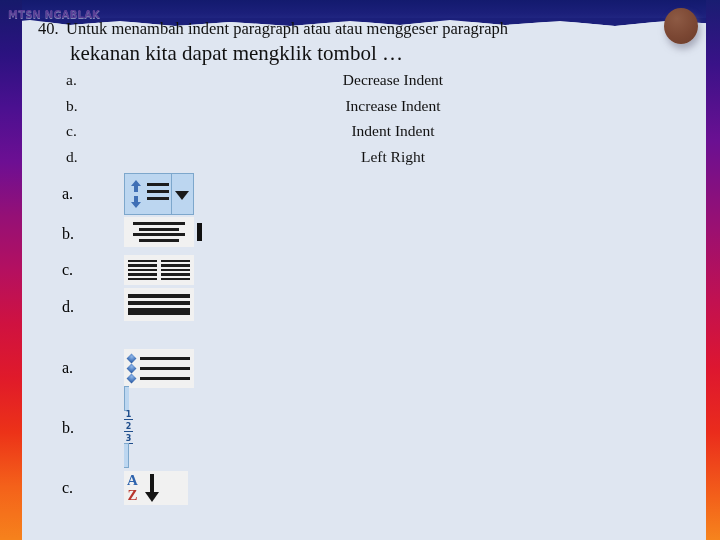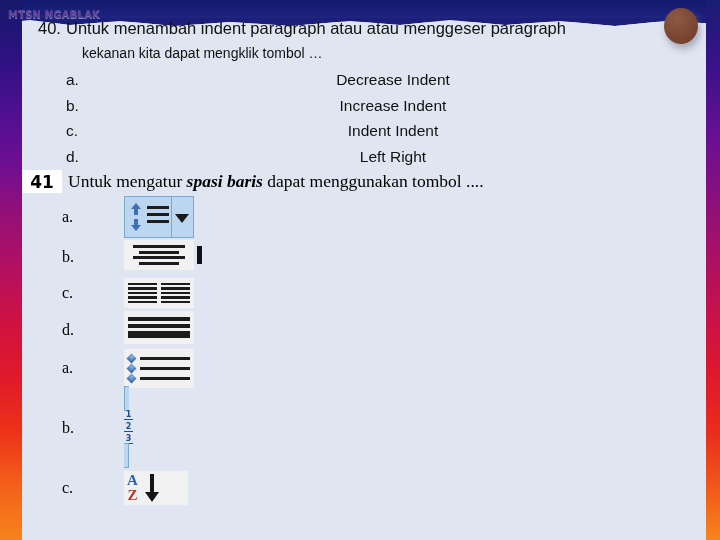--- a/index.html
+++ b/index.html
@@ -77,29 +77,29 @@
     text-shadow:0 1px 0 rgba(255,255,255,.45);
     z-index:40;
     white-space:nowrap;
   }
   
   #content{position:absolute;left:0;top:0;width:720px;height:540px;z-index:20;}
 
   
   .q40{
     position:absolute;left:38px;top:16px;width:650px;
-    font-family:Liberation Sans, sans-serif;
+    font-family:Liberation Serif, serif;
     color:#111;
   }
   .q40 .qline{
     display:flex;font-size:16.5px;line-height:25px;
   }
   .q40 .qnum{width:28px;flex:0 0 28px;text-align:left;}
   .q40 .qtxt{flex:1;}
-  .q40 .qcont{margin-left:44px;font-size:14px;line-height:25px;}
+  .q40 .qcont{margin-left:32px;font-size:21px;line-height:25px;}
   .q40 .opts{margin-left:28px;margin-top:1px;}
   .q40 .opt{display:flex;font-size:15.5px;line-height:25.5px;}
   .q40 .opt .lab{width:32px;flex:0 0 32px;}
   .q40 .opt .val{flex:1;text-align:center;}
 
   
   .qser{position:absolute;left:22px;width:690px;}
   .qser .qhead{
     display:flex;align-items:flex-start;
   }
@@ -269,24 +269,20 @@
           <div class="val">Indent Indent</div>
         </div>
         <div class="opt">
           <div class="lab">d.</div>
           <div class="val">Left Right</div>
         </div>
       </div>
     </div>
 
     <div class="qser" style="top:170px;">
-      <div class="qhead">
-        <div class="num-badge">41</div>
-        <div class="stem"><span>Untuk mengatur </span><i>spasi baris</i><span> dapat menggunakan tombol ....</span></div>
-      </div>
 
       <div class="choices">
 
         <div class="choice" style="min-height:44px;">
           <div class="clab">a.</div>
           <div class="cicon">
             <span class="ic-linespacing">
               <span class="left">
                 <span class="arrows">
                   <svg class="ud" width="16" height="30" viewBox="0 0 16 30">

